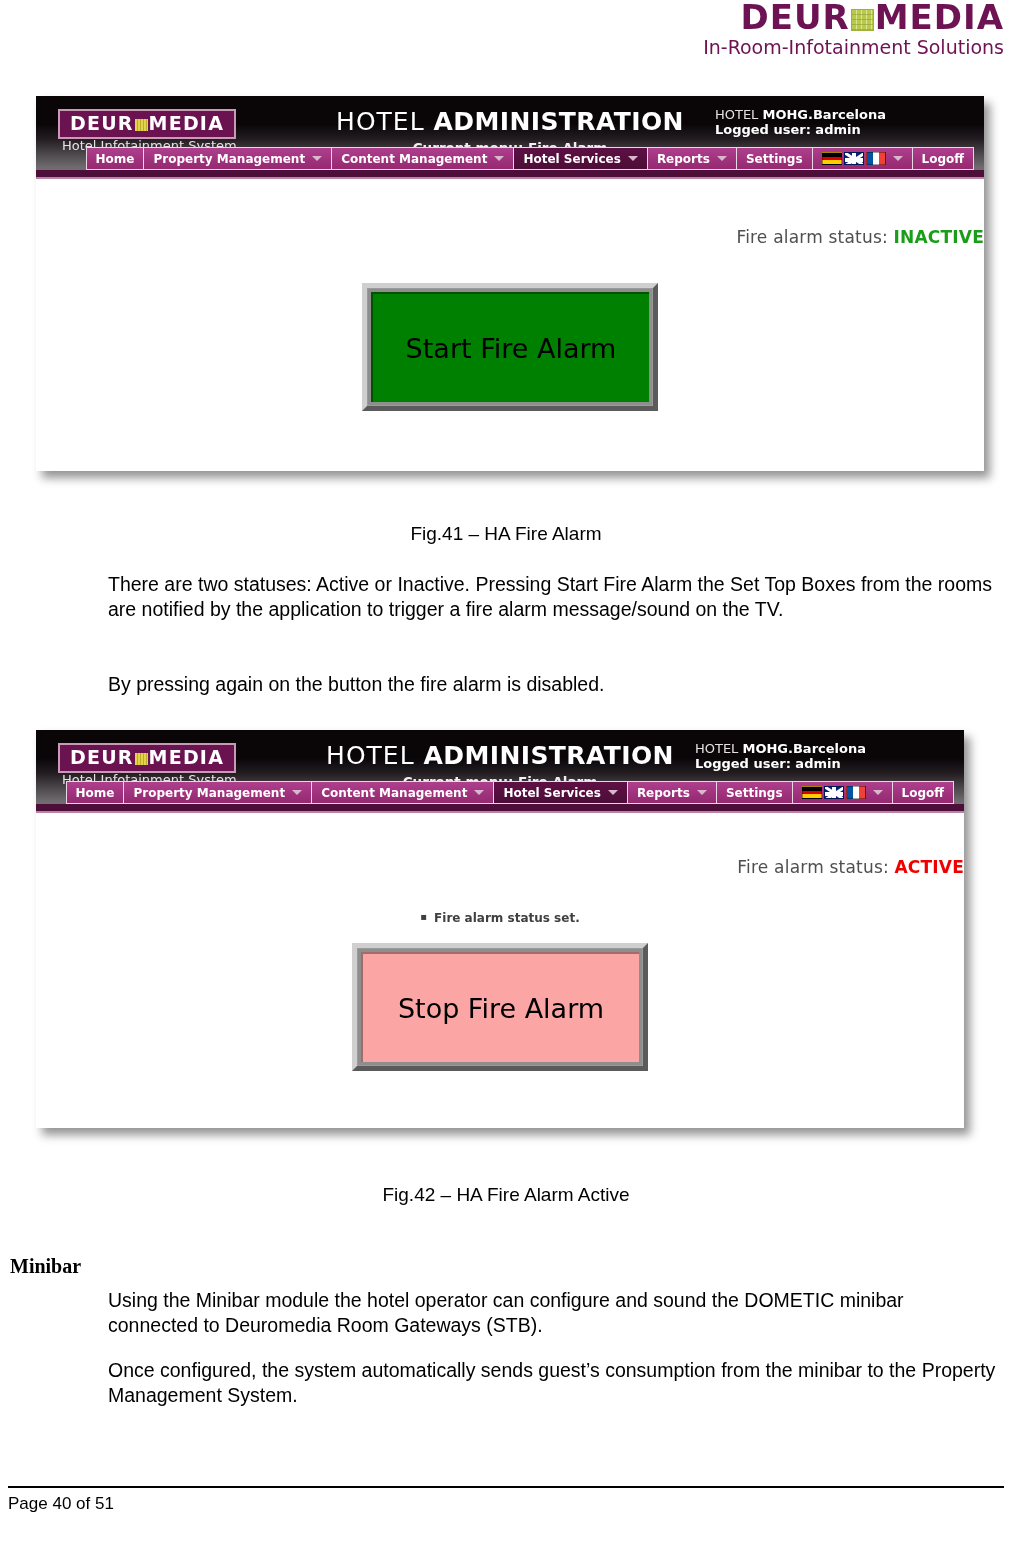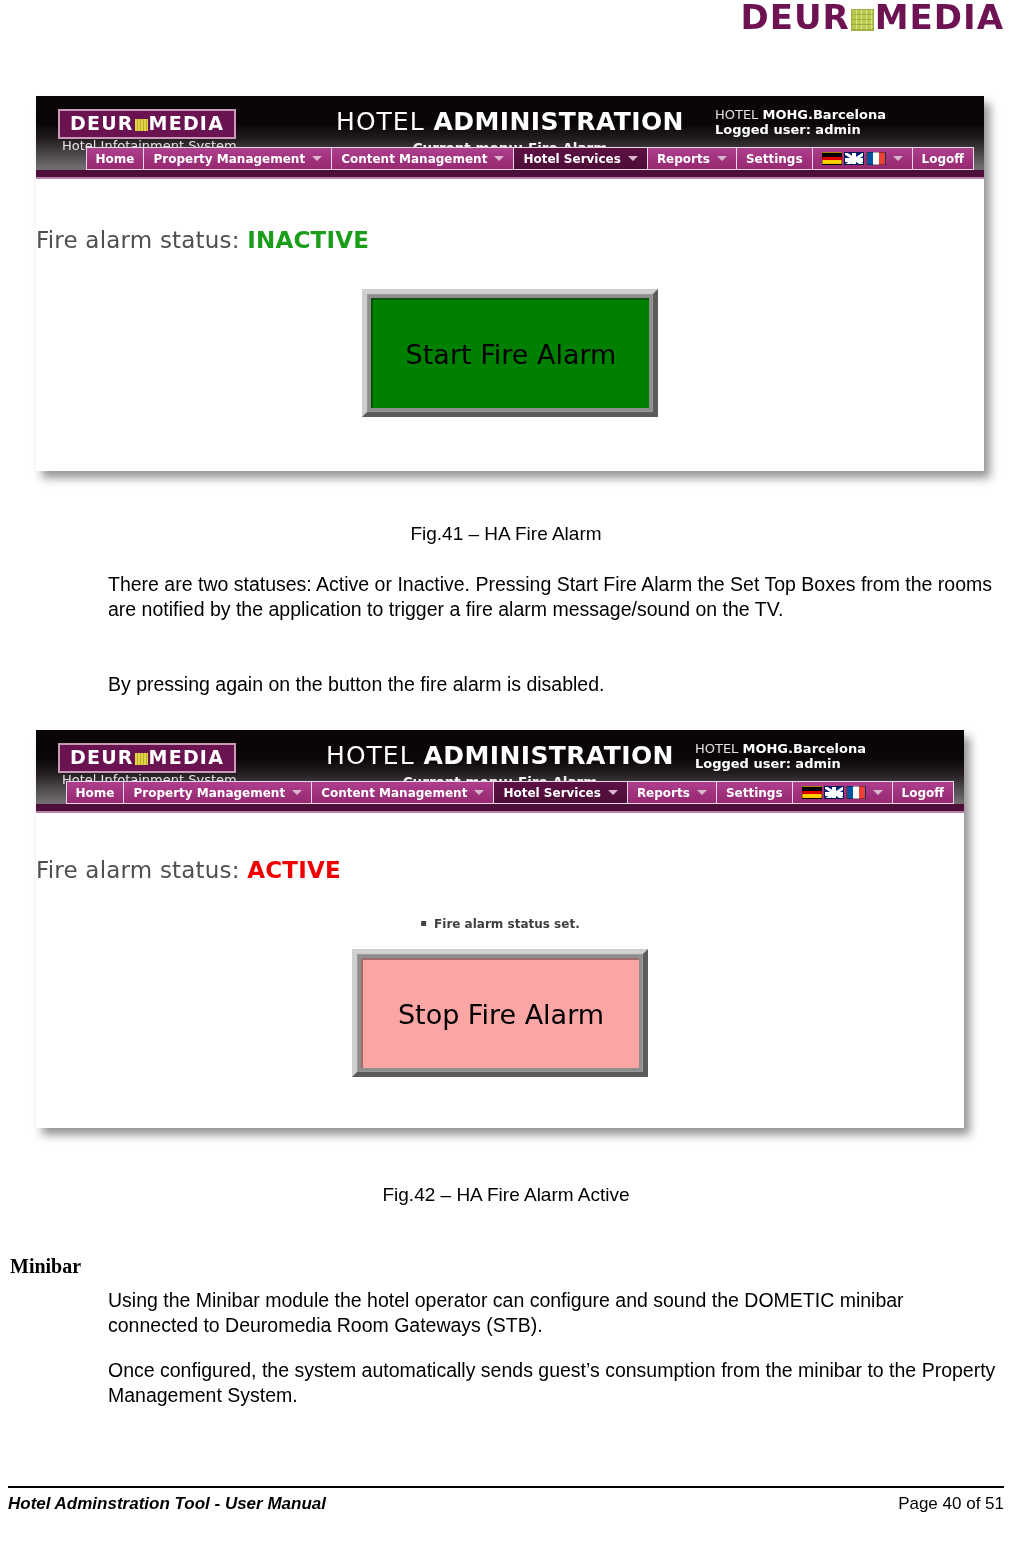--- a/index.html
+++ b/index.html
@@ -252,23 +252,23 @@
   }
 
   .app-body {
     background: #ffffff;
     position: relative;
   }
   #shot-1 .app-body { height: 292px; }
   #shot-2 .app-body { height: 315px; }
 
   .status-line {
-    text-align: left;
-    font-family: "DejaVu Sans", sans-serif;
-    font-size: 23px;
+    text-align: right;
+    font-family: "DejaVu Sans", sans-serif;
+    font-size: 17px;
     color: #4f4f4f;
     padding-top: 48px;
     letter-spacing: 0.2px;
   }
   #shot-2 .status-line { padding-top: 44px; }
   .status-val { font-weight: 700; }
   .status-val.inactive { color: #1a9e1a; }
   .status-val.active { color: #f00000; }
 
   .msg-list {
@@ -388,20 +388,21 @@
     font-size: 17px;
     color: #000;
   }
 </style>
 </head>
 <body>
 
 <div class="doc-header">
   <div class="brand-wrap">
     <div class="brand-logo"><span>DEUR</span><span class="o-grid"></span><span>MEDIA</span></div>
+    <div class="brand-tag">In-Room-Infotainment Solutions</div>
   </div>
 </div>
 
 <div class="shot" id="shot-1">
 
   <div class="app-header">
     <div class="logo-box">
       <div class="logo-text"><span>DEUR</span><span class="o-chip"></span><span>MEDIA</span></div>
     </div>
     <div class="logo-sub">Hotel Infotainment System</div>
@@ -545,16 +546,15 @@
 </div>
 
 <div class="fig-caption" id="cap-2">Fig.42 – HA Fire Alarm Active</div>
 <div class="section-head">Minibar</div>
 <div class="doc-para" id="para-3">Using the Minibar module the hotel operator can configure and sound the DOMETIC minibar connected to Deuromedia Room Gateways (STB).</div>
 <div class="doc-para" id="para-4">Once configured, the system automatically sends guest’s consumption from the minibar to the Property Management System.</div>
 
 <div class="doc-footer">
   <div class="footer-rule"></div>
   <div class="footer-row">
-    <div class="footer-left">Hotel Adminstration Tool - User Manual</div>
     <div class="footer-right">Page 40 of 51</div>
   </div>
 </div>
 
 </body></html>

